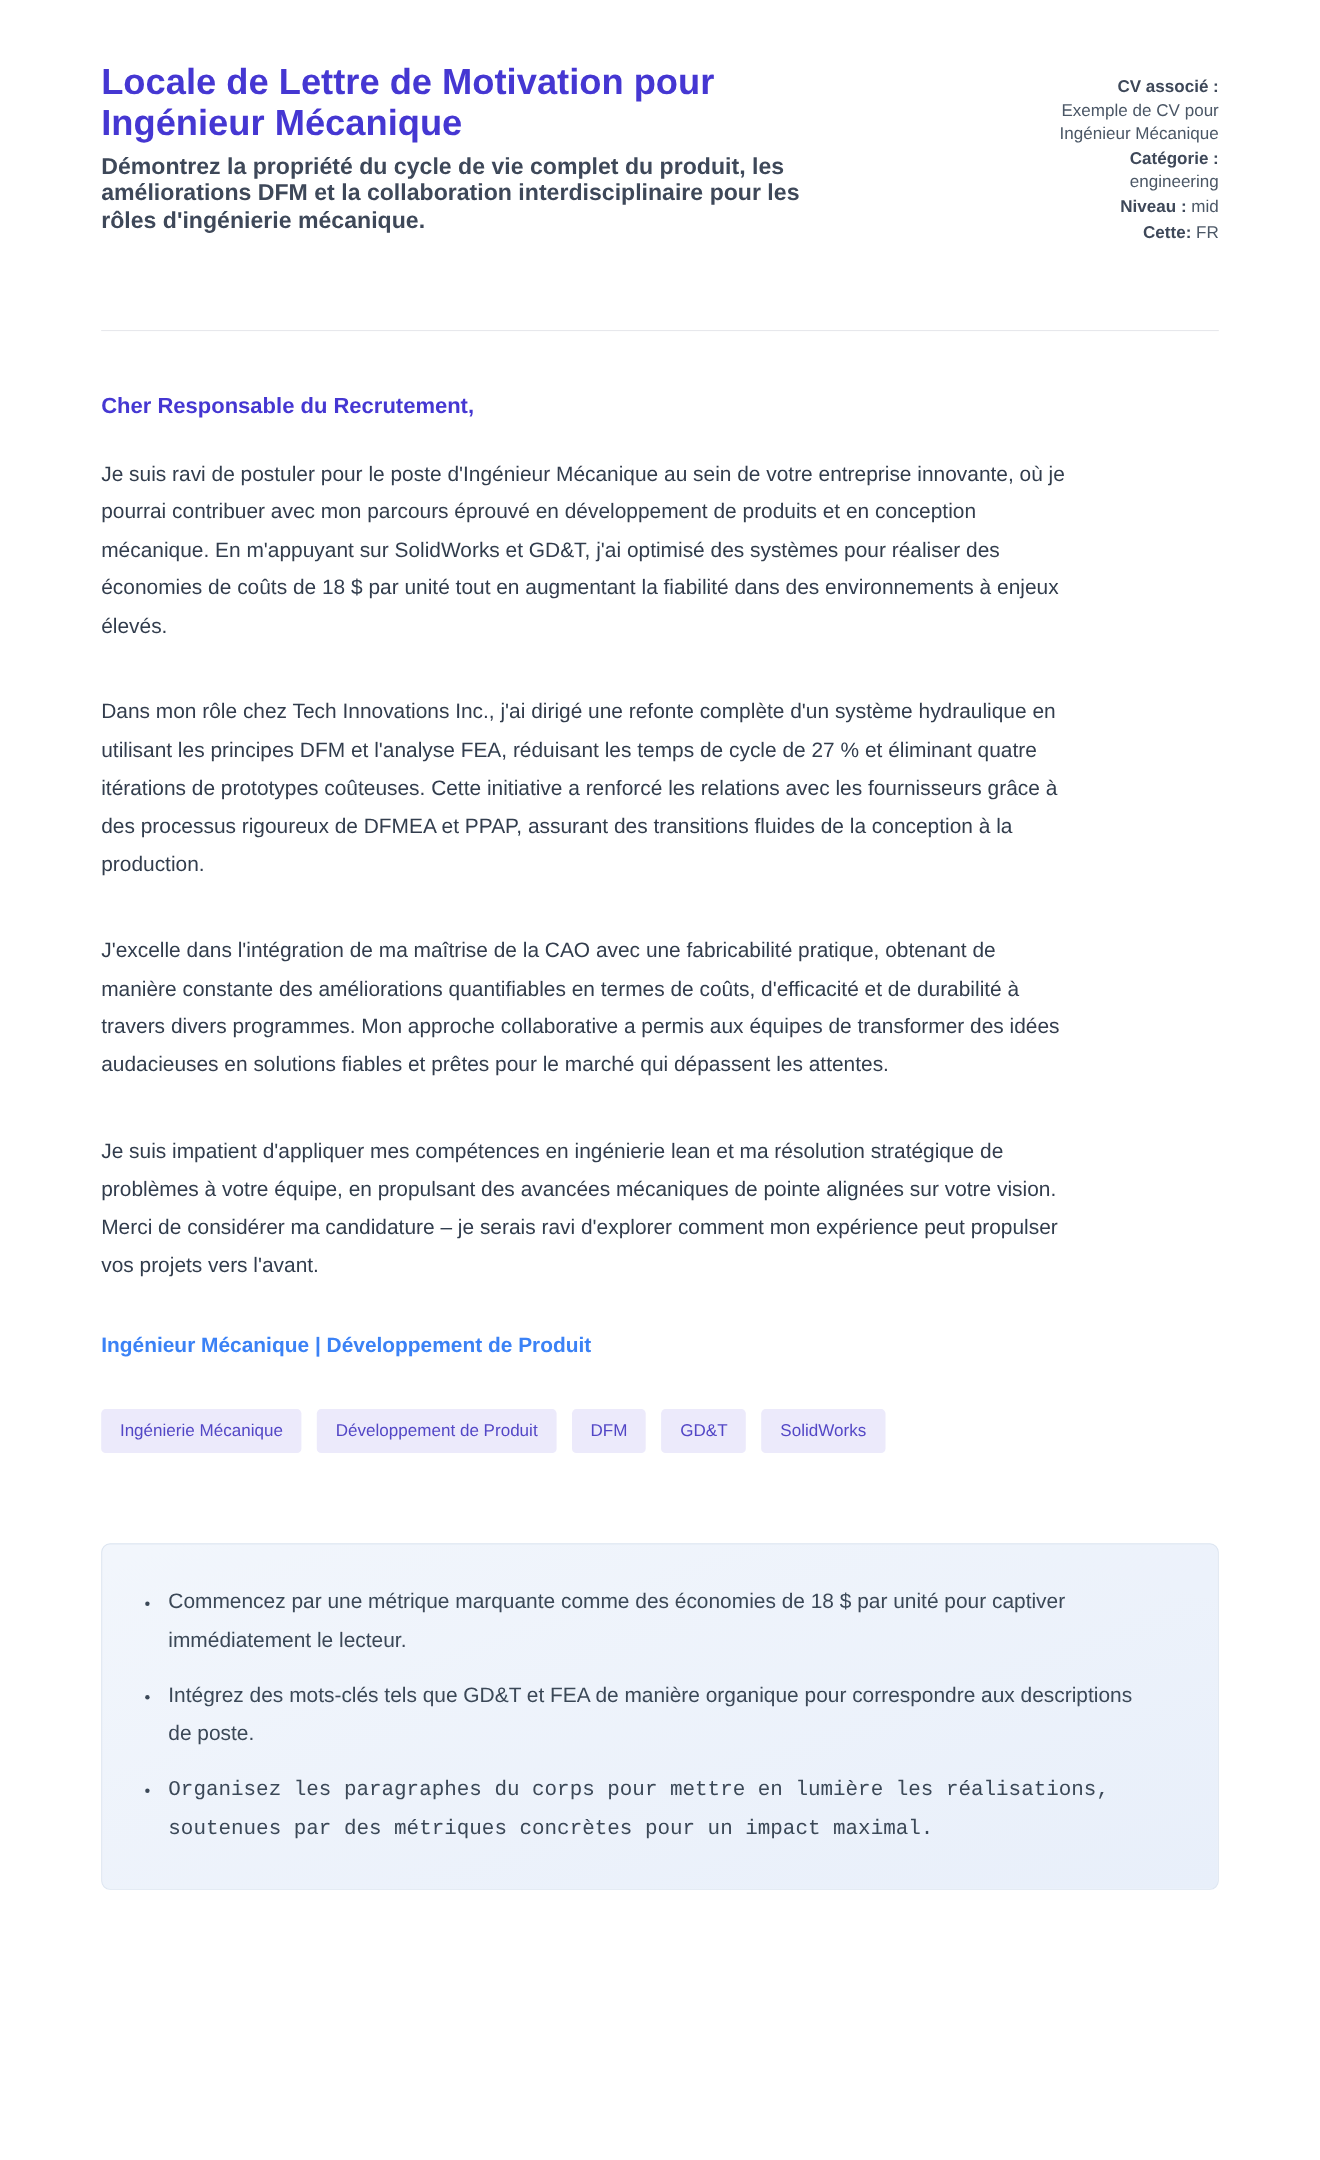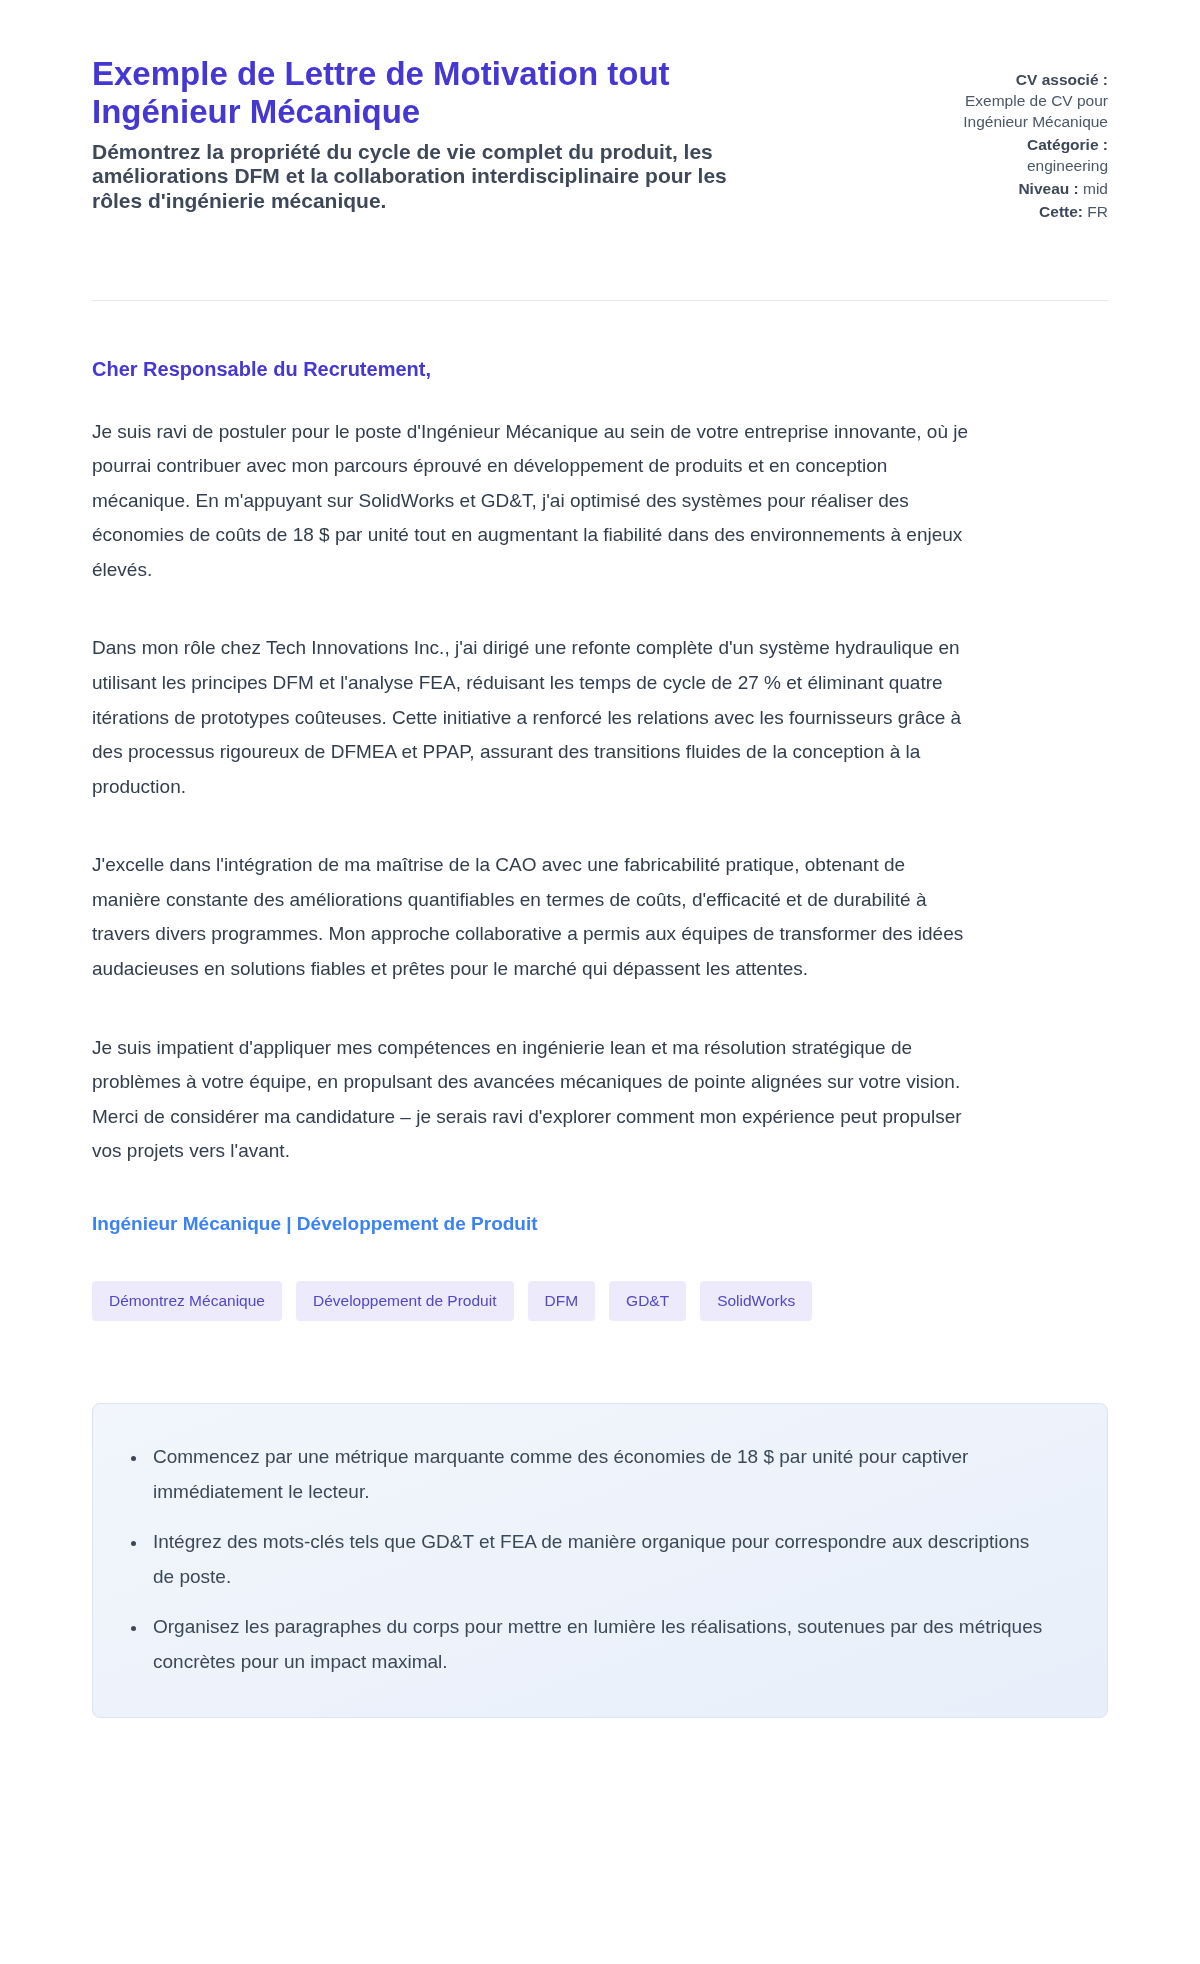--- a/index.html
+++ b/index.html
@@ -122,31 +122,31 @@
     padding-left: 24px;
   }
   .tips-list li {
     font-size: 19px;
     line-height: 1.82;
     color: #3b4857;
     margin-bottom: 16px;
     max-width: 900px;
     padding-left: 6px;
   }
-  .tips-list li:last-child { margin-bottom: 0; }
+  .tips-list li:last-child { margin-bottom: 0; font-family: Liberation Mono, monospace; }
   .tips-list li::marker { color: #3b4857; font-size: 0.8em; }
 </style>
 </head>
 <body>
 
 <div class="container">
 
   <header class="page-header">
     <div class="title-block">
-      <h1 class="page-title">Exemple de Lettre de Motivation tout Ingénieur Mécanique</h1>
+      <h1 class="page-title">Locale de Lettre de Motivation pour Ingénieur Mécanique</h1>
       <p class="page-subtitle">Démontrez la propriété du cycle de vie complet du produit, les améliorations DFM et la collaboration interdisciplinaire pour les rôles d'ingénierie mécanique.</p>
     </div>
     <aside class="meta-panel">
       <div class="meta-row">
         <div class="meta-label">CV associé :</div>
         <div class="meta-value">Exemple de CV pour Ingénieur Mécanique</div>
       </div>
       <div class="meta-row">
         <div class="meta-label">Catégorie :</div>
         <div class="meta-value">engineering</div>
@@ -167,21 +167,21 @@
   <section class="letter">
     <p class="greeting">Cher Responsable du Recrutement,</p>
     <p class="body-para">Je suis ravi de postuler pour le poste d'Ingénieur Mécanique au sein de votre entreprise innovante, où je pourrai contribuer avec mon parcours éprouvé en développement de produits et en conception mécanique. En m'appuyant sur SolidWorks et GD&amp;T, j'ai optimisé des systèmes pour réaliser des économies de coûts de 18 $ par unité tout en augmentant la fiabilité dans des environnements à enjeux élevés.</p>
     <p class="body-para">Dans mon rôle chez Tech Innovations Inc., j'ai dirigé une refonte complète d'un système hydraulique en utilisant les principes DFM et l'analyse FEA, réduisant les temps de cycle de 27 % et éliminant quatre itérations de prototypes coûteuses. Cette initiative a renforcé les relations avec les fournisseurs grâce à des processus rigoureux de DFMEA et PPAP, assurant des transitions fluides de la conception à la production.</p>
     <p class="body-para">J'excelle dans l'intégration de ma maîtrise de la CAO avec une fabricabilité pratique, obtenant de manière constante des améliorations quantifiables en termes de coûts, d'efficacité et de durabilité à travers divers programmes. Mon approche collaborative a permis aux équipes de transformer des idées audacieuses en solutions fiables et prêtes pour le marché qui dépassent les attentes.</p>
     <p class="body-para">Je suis impatient d'appliquer mes compétences en ingénierie lean et ma résolution stratégique de problèmes à votre équipe, en propulsant des avancées mécaniques de pointe alignées sur votre vision. Merci de considérer ma candidature – je serais ravi d'explorer comment mon expérience peut propulser vos projets vers l'avant.</p>
     <p class="signature-role">Ingénieur Mécanique | Développement de Produit</p>
   </section>
 
   <div class="tag-list">
-    <span class="tag-pill">Démontrez Mécanique</span>
+    <span class="tag-pill">Ingénierie Mécanique</span>
     <span class="tag-pill">Développement de Produit</span>
     <span class="tag-pill">DFM</span>
     <span class="tag-pill">GD&amp;T</span>
     <span class="tag-pill">SolidWorks</span>
   </div>
 
   <section class="tips-card">
     <ul class="tips-list">
       <li>Commencez par une métrique marquante comme des économies de 18 $ par unité pour captiver immédiatement le lecteur.</li>
       <li>Intégrez des mots-clés tels que GD&amp;T et FEA de manière organique pour correspondre aux descriptions de poste.</li>

